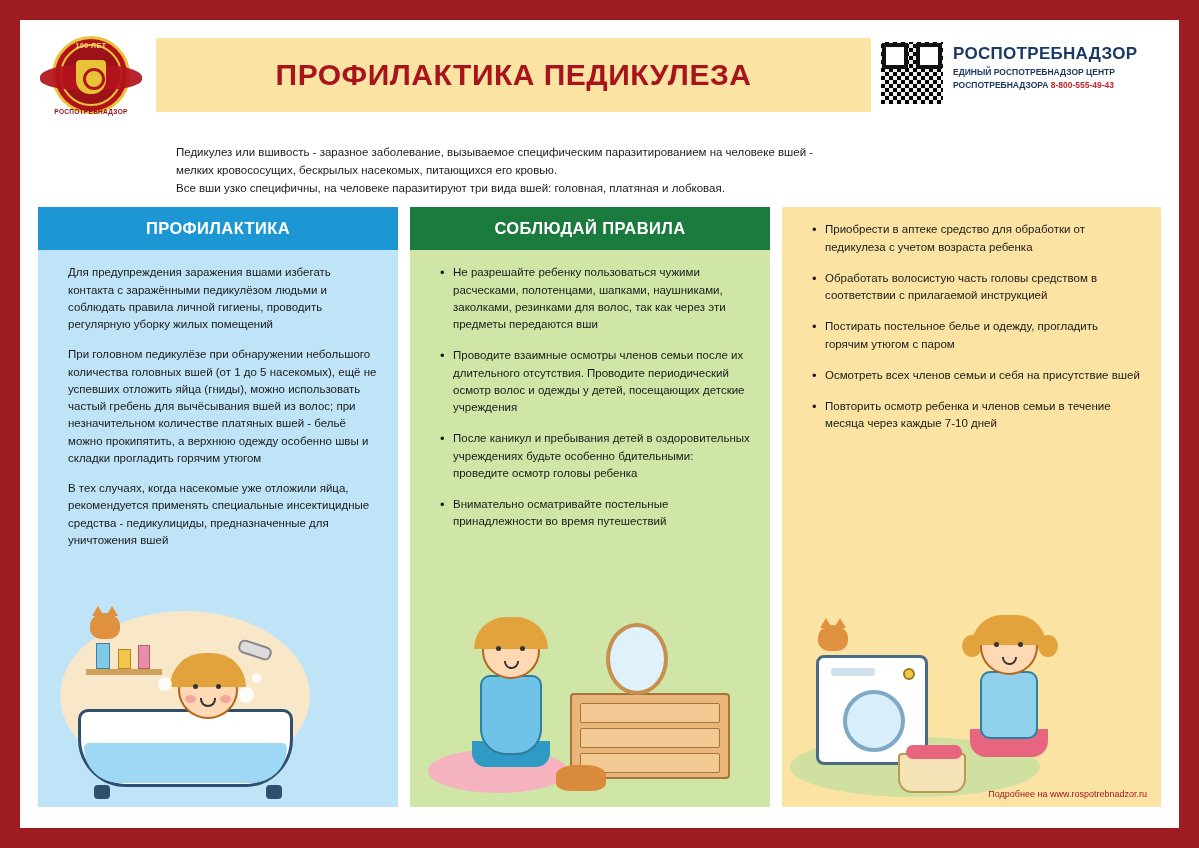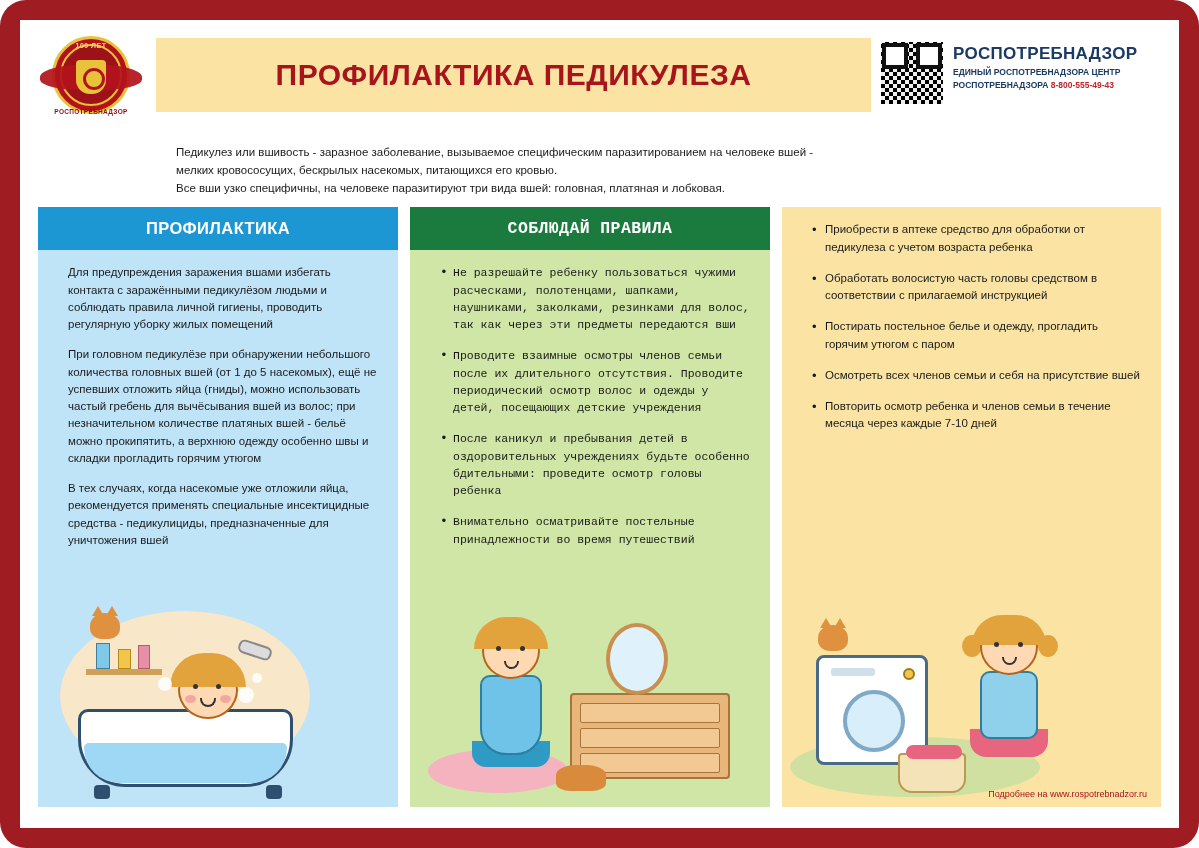--- a/index.html
+++ b/index.html
@@ -6,21 +6,20 @@
   html, body {
     width: 1199px; height: 848px;
     font-family: "Liberation Sans", sans-serif;
     background: #ffffff;
   }
   .poster {
     position: relative;
     width: 1199px; height: 848px;
     background: #a01c23;
     padding: 20px;
-    border-radius: 26px;
   }
   .inner {
     position: relative;
     width: 100%; height: 100%;
     background: #ffffff;
     padding: 14px 18px 10px 18px;
   }
 
   
   .header {
@@ -149,21 +148,21 @@
     margin-top: 4px;
     height: 600px;
   }
   .col {
     display: flex;
     flex-direction: column;
     position: relative;
     overflow: hidden;
   }
   .col1 { flex: 0 0 360px; background: #bfe3f7; }
-  .col2 { flex: 0 0 360px; background: #cfe6a6; font-family: Liberation Mono, monospace; }
+  .col2 { flex: 0 0 360px; background: #cfe6a6; }
   .col3 { flex: 1 1 auto;  background: #fbe4a3; }
 
   .colHead {
     text-align: center;
     color: #ffffff;
     font-weight: bold;
     font-size: 16.5px;
     letter-spacing: .4px;
     padding: 12px 4px;
   }
@@ -448,21 +447,21 @@
       </div>
 
       <div class="titleBar">
         <h1>ПРОФИЛАКТИКА ПЕДИКУЛЕЗА</h1>
       </div>
 
       <div class="brand">
         <div class="qr"></div>
         <div class="brandText">
           <div class="name">РОСПОТРЕБНАДЗОР</div>
-          <div class="l1">ЕДИНЫЙ РОСПОТРЕБНАДЗОРА ЦЕНТР</div>
+          <div class="l1">ЕДИНЫЙ РОСПОТРЕБНАДЗОР ЦЕНТР</div>
           <div class="l2">
             <span>РОСПОТРЕБНАДЗОРА</span>
             <span class="phone">8-800-555-49-43</span>
           </div>
         </div>
       </div>
     </div>
 
     <div class="intro">
       <div>Педикулез или вшивость - заразное заболевание, вызываемое специфическим паразитированием на человеке вшей -</div>

